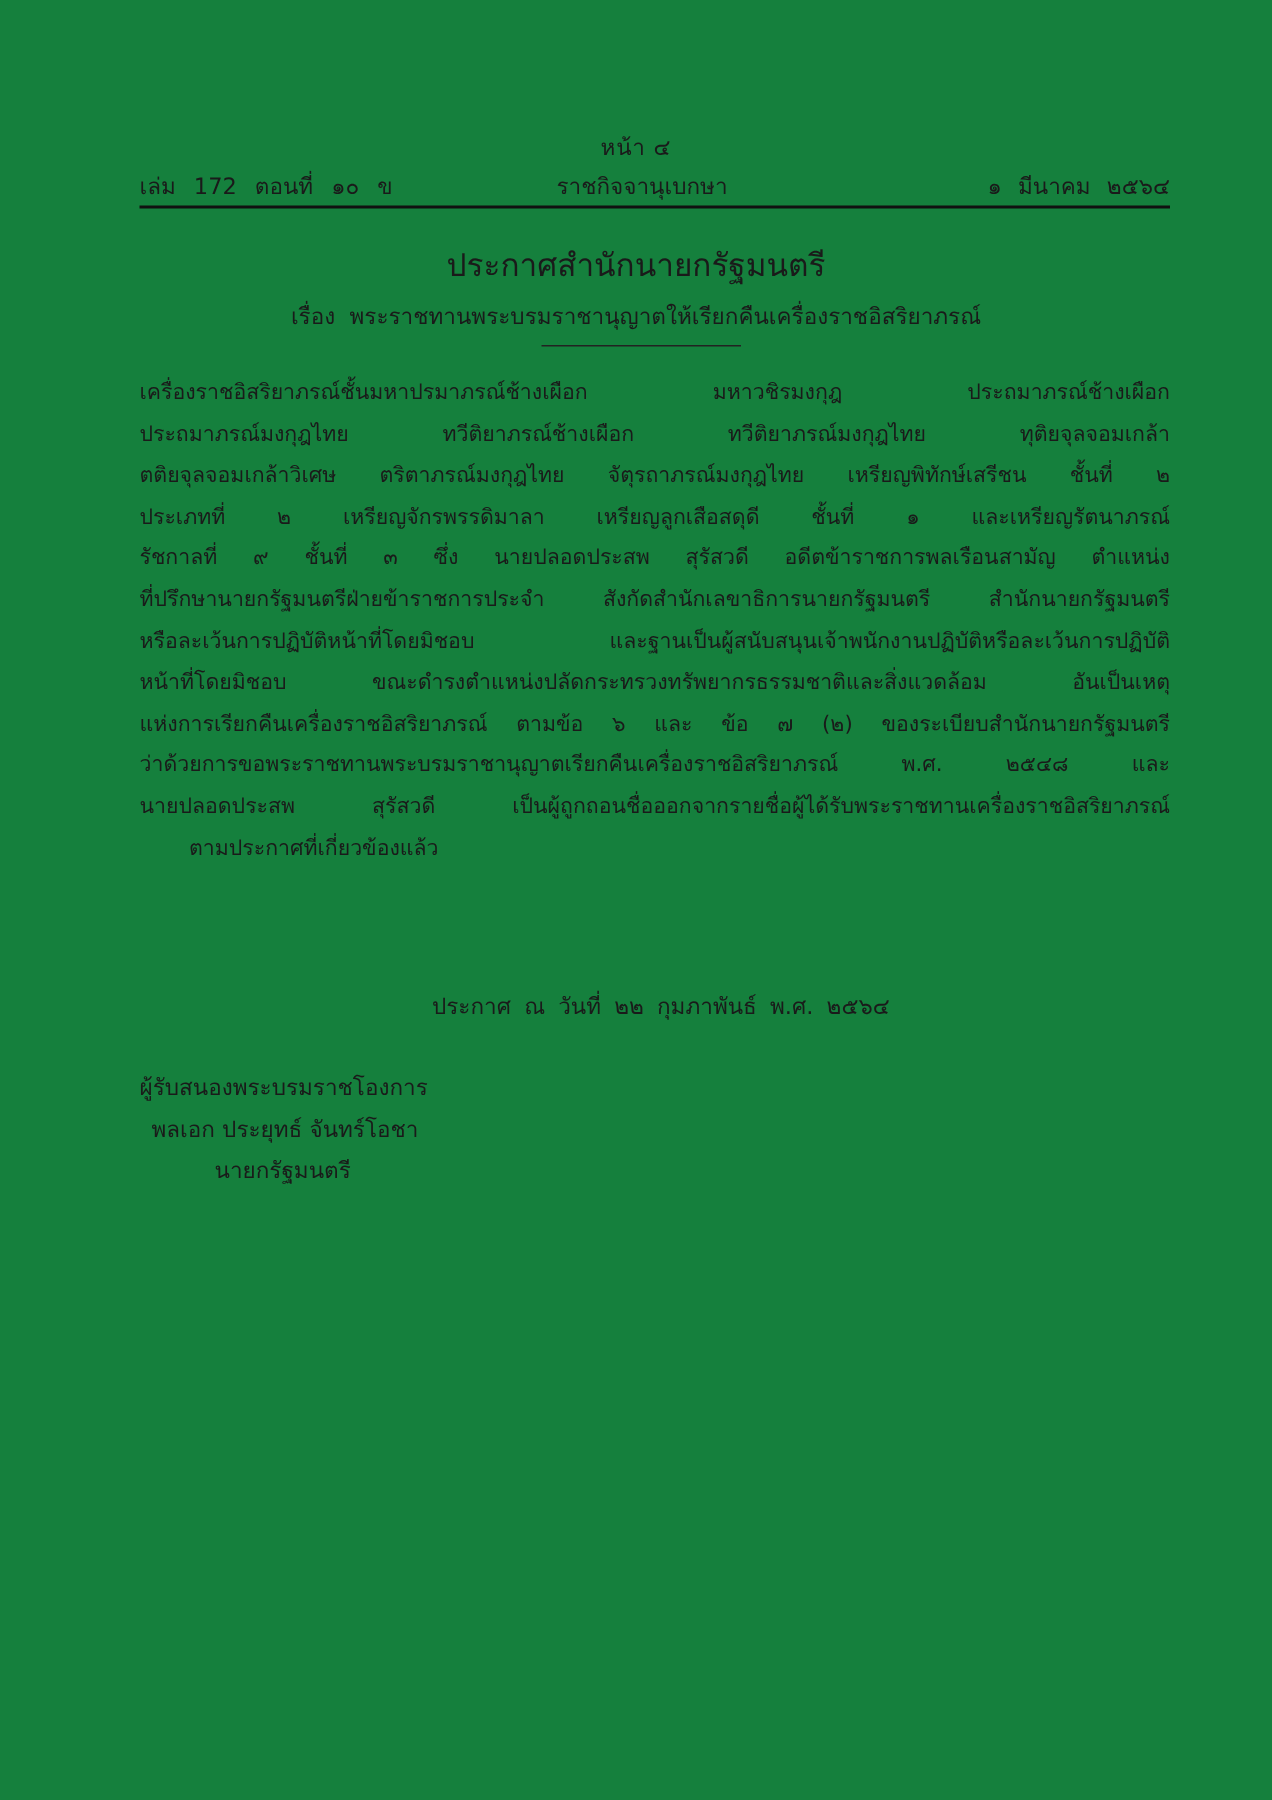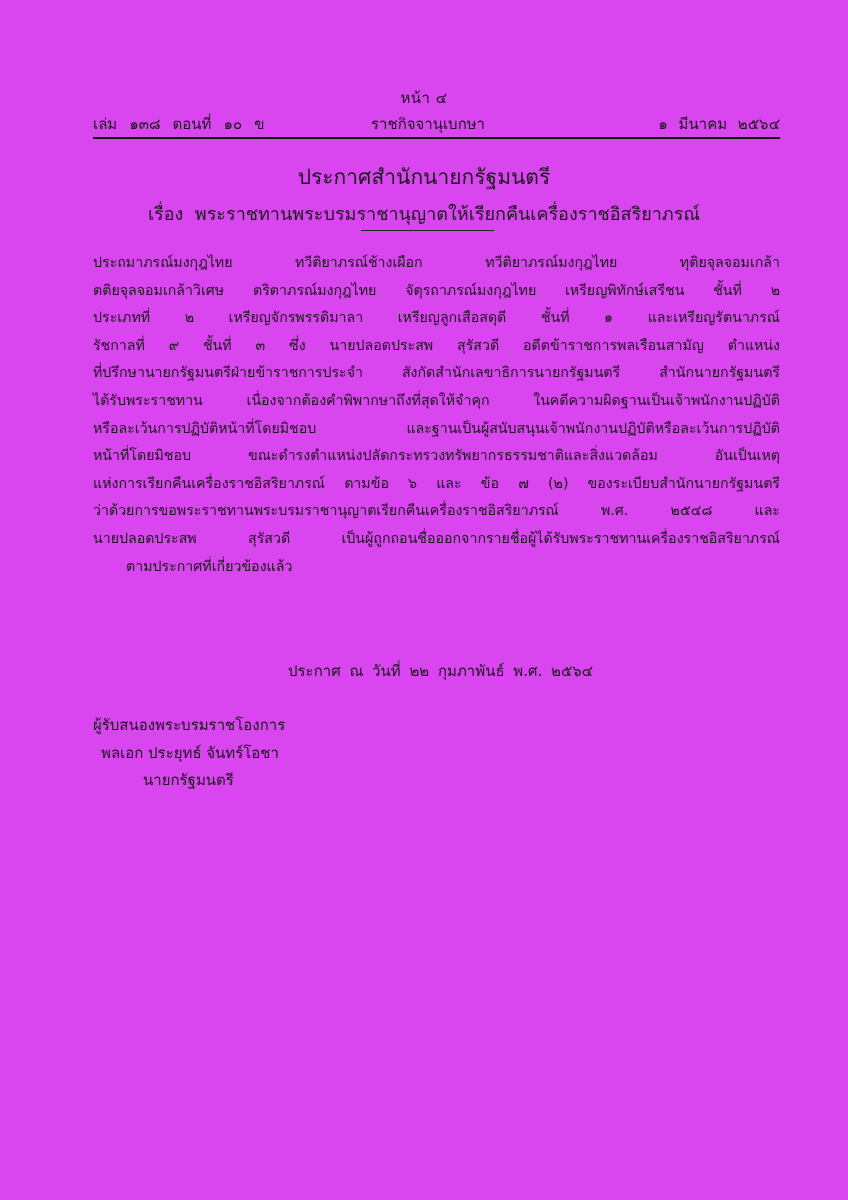--- a/index.html
+++ b/index.html
@@ -12,21 +12,21 @@
       height: 1200px;
       position: relative;
       overflow: hidden;
       font-family: "DejaVu Sans", "Liberation Sans", sans-serif;
       color: #1a1a1a;
     }
     .page {
       position: absolute;
       left: 0; top: 0;
       width: 848px; height: 1200px;
-      background: #d946ef;
+      background: #15803d;
     }
     .page-number {
       position: absolute;
       top: 86px;
       left: 0; width: 848px;
       text-align: center;
       font-size: 15px;
       letter-spacing: 0.5px;
     }
     .header-row {
@@ -68,21 +68,21 @@
       top: 160px;
       left: 0; width: 848px;
       text-align: center;
       font-size: 21px;
     }
     .doc-subject {
       position: absolute;
       top: 199px;
       left: 0; width: 848px;
       text-align: center;
-      font-size: 18px;
+      font-size: 15px;
       white-space: pre;
     }
     .subject-rule {
       position: absolute;
       top: 230px;
       left: 361px;
       width: 133px;
       height: 0;
       border-top: 1.5px solid #222222;
     }
@@ -125,40 +125,40 @@
     .sign-line.l3 { padding-left: 50px; }
   </style>
 </head>
 <body>
 
 <div class="page">
 
   <div class="page-number">หน้า ๔</div>
 
   <div class="header-row">
-    <div class="header-left"><span>เล่ม</span><span>๑๓๘</span><span>ตอนที่</span><span>๑๐</span><span>ข</span></div>
+    <div class="header-left"><span>เล่ม</span><span>172</span><span>ตอนที่</span><span>๑๐</span><span>ข</span></div>
     <div class="header-center">ราชกิจจานุเบกษา</div>
     <div class="header-right">๑ มีนาคม ๒๕๖๔</div>
   </div>
 
   <div class="header-rule"></div>
 
   <div class="doc-title">ประกาศสำนักนายกรัฐมนตรี</div>
 
   <div class="doc-subject"><span>เรื่อง</span>  <span>พระราชทานพระบรมราชานุญาตให้เรียกคืนเครื่องราชอิสริยาภรณ์</span></div>
 
   <div class="subject-rule"></div>
 
   <div class="body-text">
+    <span class="body-line">เครื่องราชอิสริยาภรณ์ชั้นมหาปรมาภรณ์ช้างเผือก มหาวชิรมงกุฎ ประถมาภรณ์ช้างเผือก</span>
     <span class="body-line">ประถมาภรณ์มงกุฎไทย ทวีติยาภรณ์ช้างเผือก ทวีติยาภรณ์มงกุฎไทย ทุติยจุลจอมเกล้า</span>
     <span class="body-line">ตติยจุลจอมเกล้าวิเศษ ตริตาภรณ์มงกุฎไทย จัตุรถาภรณ์มงกุฎไทย เหรียญพิทักษ์เสรีชน ชั้นที่ ๒</span>
     <span class="body-line">ประเภทที่ ๒ เหรียญจักรพรรดิมาลา เหรียญลูกเสือสดุดี ชั้นที่ ๑ และเหรียญรัตนาภรณ์</span>
     <span class="body-line">รัชกาลที่ ๙ ชั้นที่ ๓ ซึ่ง นายปลอดประสพ สุรัสวดี อดีตข้าราชการพลเรือนสามัญ ตำแหน่ง</span>
     <span class="body-line">ที่ปรึกษานายกรัฐมนตรีฝ่ายข้าราชการประจำ สังกัดสำนักเลขาธิการนายกรัฐมนตรี สำนักนายกรัฐมนตรี</span>
-    <span class="body-line">ได้รับพระราชทาน เนื่องจากต้องคำพิพากษาถึงที่สุดให้จำคุก ในคดีความผิดฐานเป็นเจ้าพนักงานปฏิบัติ</span>
     <span class="body-line">หรือละเว้นการปฏิบัติหน้าที่โดยมิชอบ และฐานเป็นผู้สนับสนุนเจ้าพนักงานปฏิบัติหรือละเว้นการปฏิบัติ</span>
     <span class="body-line">หน้าที่โดยมิชอบ ขณะดำรงตำแหน่งปลัดกระทรวงทรัพยากรธรรมชาติและสิ่งแวดล้อม อันเป็นเหตุ</span>
     <span class="body-line">แห่งการเรียกคืนเครื่องราชอิสริยาภรณ์ ตามข้อ ๖ และ ข้อ ๗ (๒) ของระเบียบสำนักนายกรัฐมนตรี</span>
     <span class="body-line">ว่าด้วยการขอพระราชทานพระบรมราชานุญาตเรียกคืนเครื่องราชอิสริยาภรณ์ พ.ศ. ๒๕๔๘ และ</span>
     <span class="body-line">นายปลอดประสพ สุรัสวดี เป็นผู้ถูกถอนชื่อออกจากรายชื่อผู้ได้รับพระราชทานเครื่องราชอิสริยาภรณ์</span>
     <span class="body-line last">ตามประกาศที่เกี่ยวข้องแล้ว</span>
   </div>
 
   <div class="date-line">ประกาศ ณ วันที่ ๒๒ กุมภาพันธ์ พ.ศ. ๒๕๖๔</div>
 

